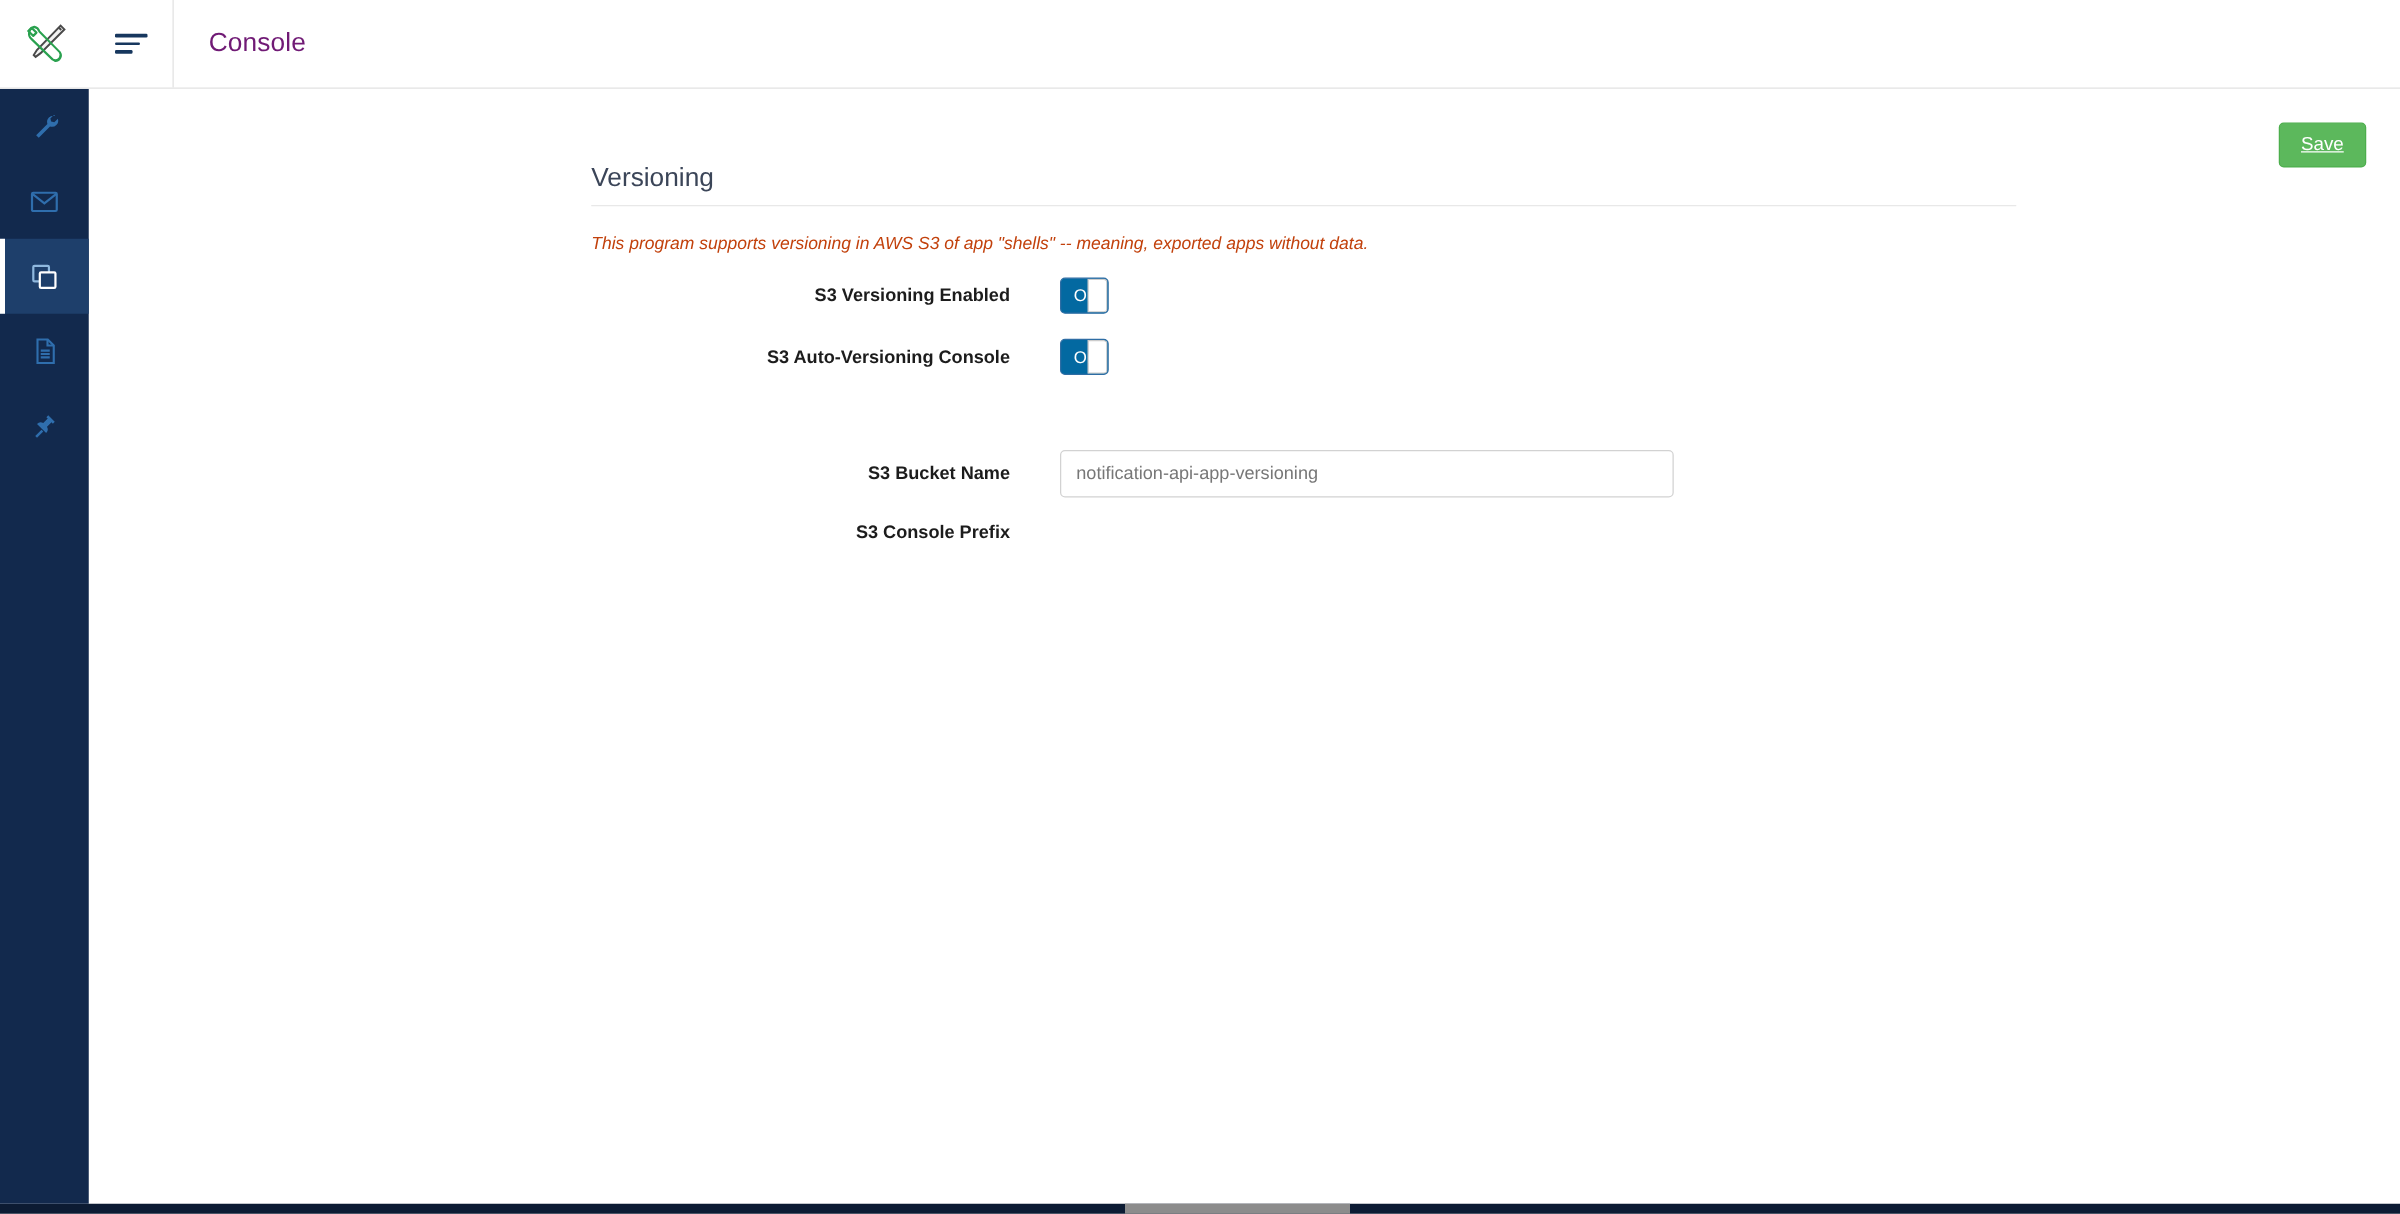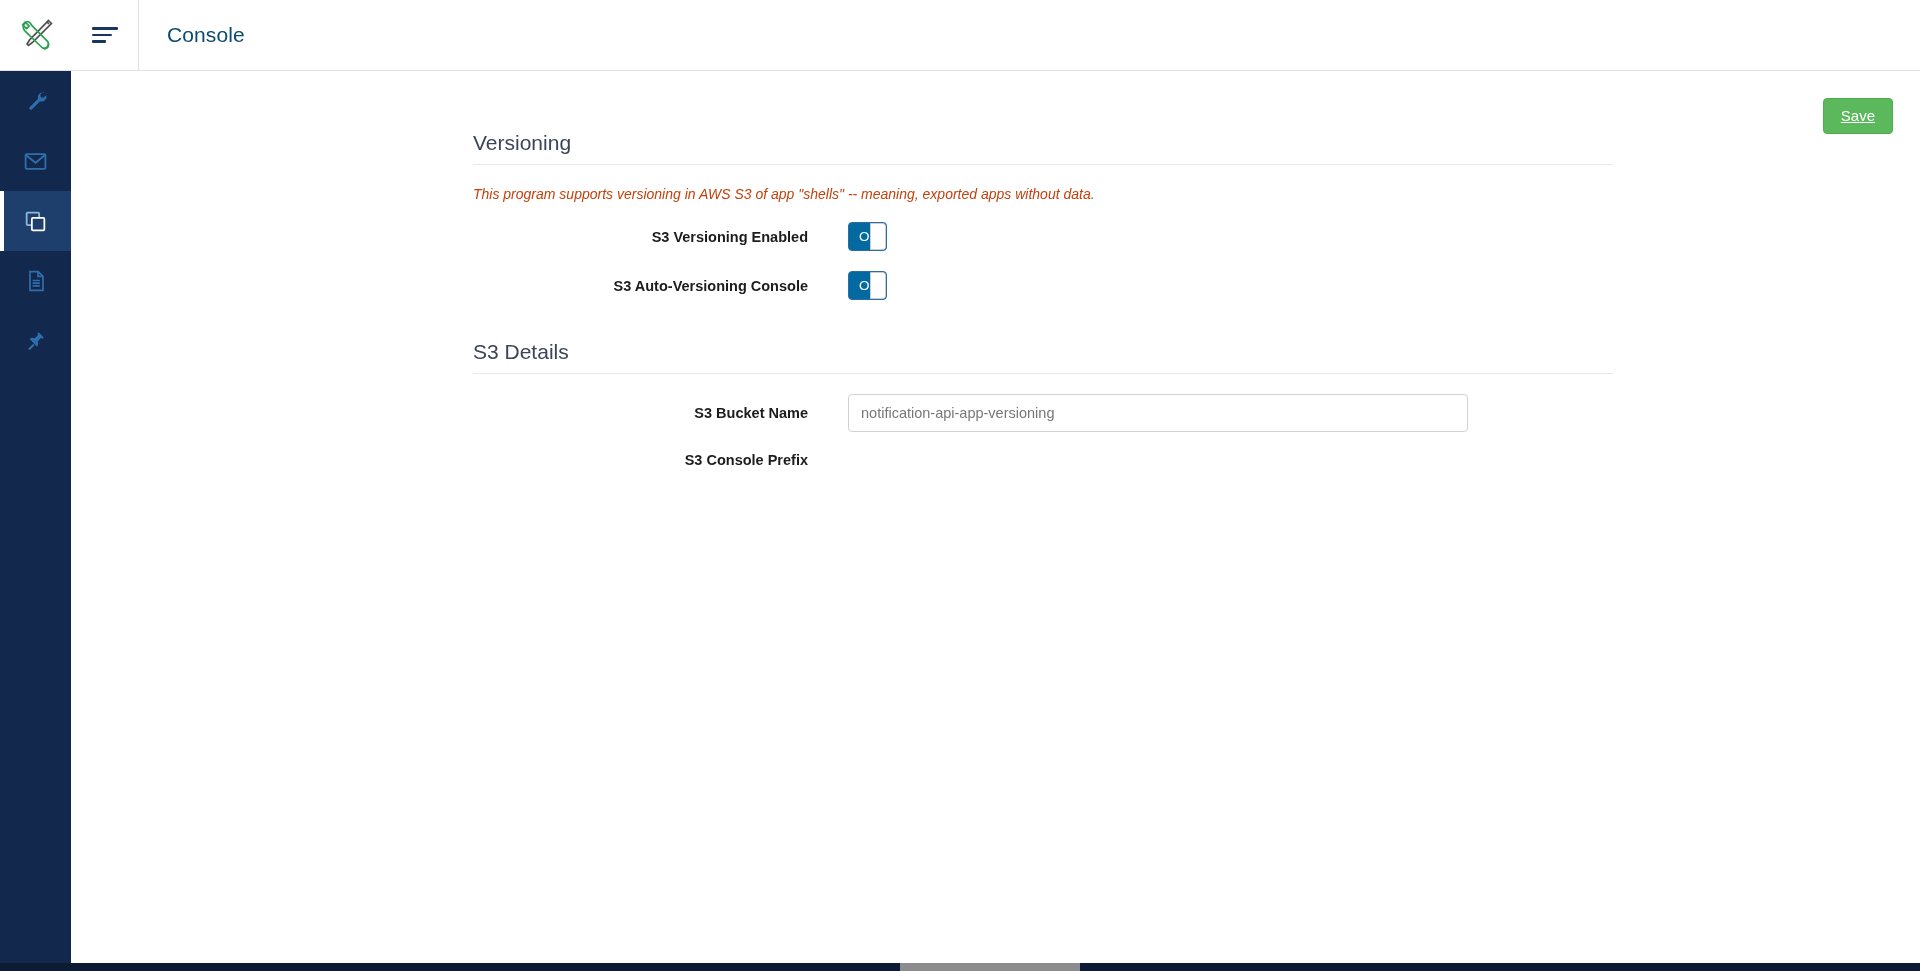--- a/index.html
+++ b/index.html
@@ -53,21 +53,21 @@
   .ham i { display: block; height: 2.5px; background: #17375e; border-radius: 1px; }
   .ham i:nth-child(1) { width: 26px; }
   .ham i:nth-child(2) { width: 20px; }
   .ham i:nth-child(3) { width: 14px; }
 
   .title-cell {
     display: flex;
     align-items: center;
     padding-left: 28px;
     font-size: 21px;
-    color: #0c4a6e;
+    color: #701a75;
     font-weight: 400;
     letter-spacing: 0.1px;
   }
 
   
   .sidebar {
     position: absolute;
     top: 71px;
     left: 0;
     width: 71px;
@@ -187,21 +187,21 @@
     top: 0;
     width: 16px;
     height: 100%;
     background: #ffffff;
     border: 1px solid #cccccc;
     border-radius: 0 3px 3px 0;
   }
 
   
   .txt-input {
-    width: 620px;
+    width: 491px;
     height: 38px;
     border: 1px solid #d2d2d2;
     border-radius: 4px;
     padding: 0 12px;
     font-size: 14.5px;
     color: #777777;
     font-family: "Liberation Sans", sans-serif;
     background: #ffffff;
     outline: none;
   }
@@ -332,21 +332,20 @@
     <div class="form-row">
       <div class="form-label">S3 Auto-Versioning Console</div>
       <div class="toggle">
         <span class="tg-label">On</span>
         <span class="tg-knob"></span>
       </div>
     </div>
 
     <div class="spacer-40"></div>
 
-    <h2 class="section-head">S3 Details</h2>
 
     <div class="form-row">
       <div class="form-label">S3 Bucket Name</div>
       <input class="txt-input" type="text" placeholder="notification-api-app-versioning" value="notification-api-app-versioning" style="">
     </div>
 
     <div class="form-row">
       <div class="form-label">S3 Console Prefix</div>
     </div>
 

